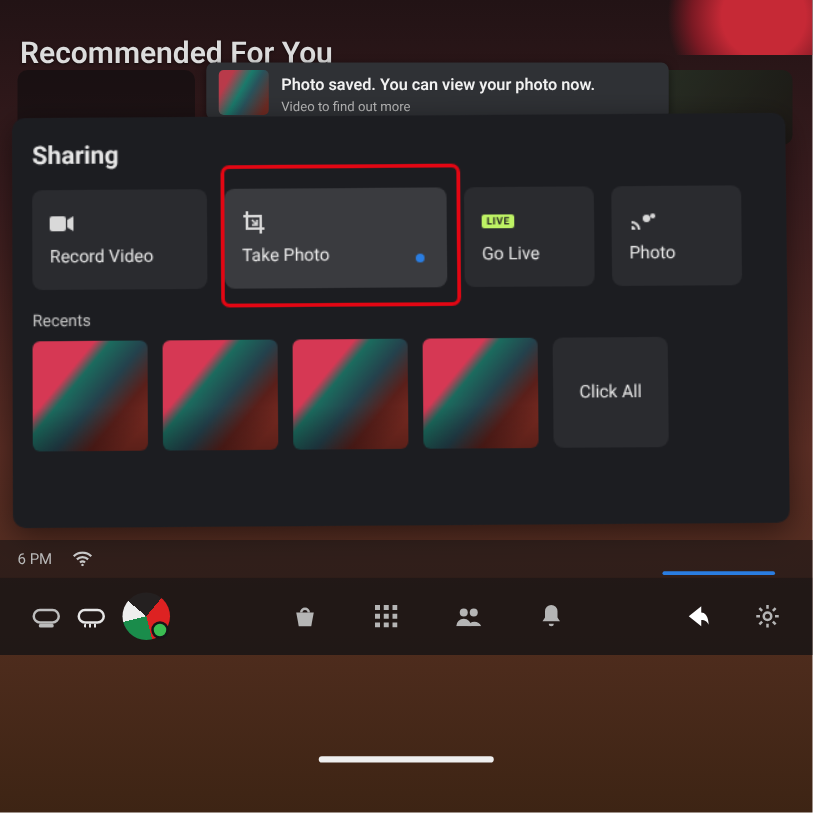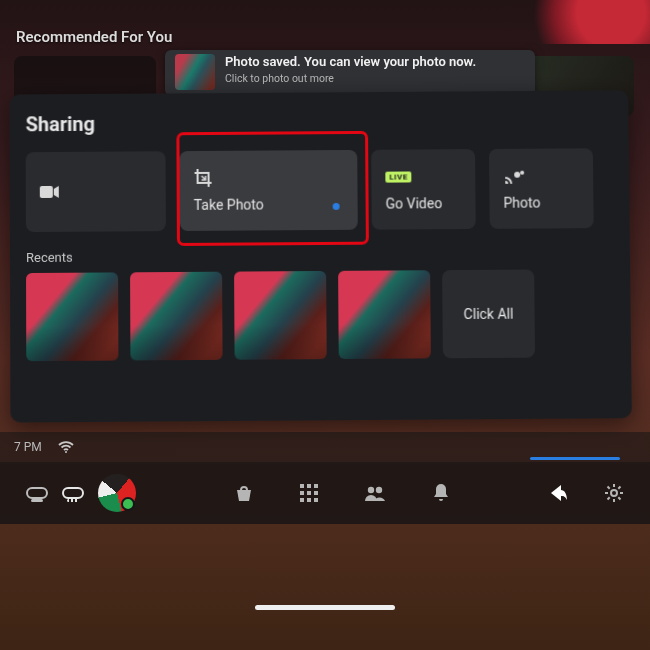--- a/index.html
+++ b/index.html
@@ -2,27 +2,27 @@
 <html><head>
 <meta charset="utf-8">
 <style>
   *{box-sizing:border-box;margin:0;padding:0;font-family:-apple-system,BlinkMacSystemFont,"Segoe UI",Roboto,Helvetica,Arial,sans-serif}
   body{
     width:650px;height:650px;overflow:hidden;
     background:linear-gradient(180deg,#221315 0%,#3a1c1e 25%,#5b2d24 55%,#4e2c1d 80%,#3d2414 100%);
     color:#e6e6e6;position:relative;
   }
   .rec-label{
-    position:absolute;left:16px;top:28px;font-size:15px;font-weight:600;color:#dcdcdc;
+    position:absolute;left:16px;top:28px;font-size:24px;font-weight:600;color:#dcdcdc;
     text-shadow:0 1px 2px rgba(0,0,0,.6);
   }
   
   .toast{
     position:absolute;left:165px;top:50px;width:370px;height:46px;
-    background:#2f3135;border-radius:6px;display:flex;align-items:flex-start;
+    background:#2f3135;border-radius:6px;display:flex;align-items:flex-end;
     padding:4px 10px;gap:10px;box-shadow:0 2px 8px rgba(0,0,0,.5);
   }
   .toast-thumb{
     width:40px;height:36px;border-radius:4px;
     background:
       linear-gradient(120deg,#b93a4a 20%,#1a7a6b 45%,#29525b 60%,#6e2a22 90%);
   }
   .toast-title{font-size:13px;font-weight:600;color:#f1f1f1;line-height:1.2}
   .toast-sub{font-size:10.5px;color:#b8b8b8;margin-top:2px}
   
@@ -112,55 +112,56 @@
   <div class="bg-tile"></div>
   <div class="bg-tile b"></div>
   <div class="bg-tile"></div>
   <div class="bg-tile c"></div>
 </div>
 
 <div class="toast">
   <div class="toast-thumb"></div>
   <div>
     <div class="toast-title">Photo saved. You can view your photo now.</div>
-    <div class="toast-sub">Click to photo out more</div>
+    <div class="toast-sub">Video to find out more</div>
   </div>
 </div>
 
 <div class="panel">
   <h2>Sharing</h2>
 
   <div class="cards">
 
     <div class="card c1">
       <span class="ico">
         <svg width="20" height="14" viewBox="0 0 20 14">
             <rect x="0" y="1" width="13" height="12" rx="2" fill="#d9d9d9"></rect>
             <path d="M14 4 L19 1 L19 13 L14 10 Z" fill="#d9d9d9"></path>
           </svg>
       </span>
+      <span>Record Video</span>
     </div>
 
     <div class="card c2">
       <span class="ico">
         <svg width="20" height="20" viewBox="0 0 20 20" fill="none" stroke="#d9d9d9" stroke-width="2">
           <path d="M4 1 V15 H18"></path>
             <path d="M1 5 H15 V19"></path>
             <path d="M8 8 L12 12 M12 8 L12 12 L8 12" stroke-width="1.5"></path>
         </svg>
       </span>
       <span>Take Photo</span>
       <span class="bluedot"></span>
     </div>
 
     <div class="card c3">
       <span class="ico">
         <span class="live-badge">LIVE</span>
       </span>
-      <span>Go Video</span>
+      <span>Go Live</span>
     </div>
 
     <div class="card c4">
       <span class="ico">
         <svg width="22" height="16" viewBox="0 0 22 16" fill="#d9d9d9">
           <path d="M2 13 A3 3 0 0 1 5 16 L2 16 Z"></path>
           <path d="M2 9 A7 7 0 0 1 9 16 L7 16 A5 5 0 0 0 2 11 Z"></path>
           <circle cx="14" cy="7" r="3"></circle>
             <circle cx="19" cy="5" r="2"></circle>
         </svg>
@@ -177,21 +178,21 @@
     <div class="thumb"></div>
     <div class="thumb"></div>
     <div class="thumb"></div>
     <div class="viewall">
       <span>Click All</span>
     </div>
   </div>
 </div>
 
 <div class="statusbar">
-  <span>7 PM</span>
+  <span>6 PM</span>
   <span>
     <svg width="16" height="12" viewBox="0 0 16 12" fill="none" stroke="#c8c8c8" stroke-width="1.8">
       <path d="M1 4 A10 10 0 0 1 15 4"></path>
         <path d="M3.5 6.5 A6.5 6.5 0 0 1 12.5 6.5"></path>
         <path d="M6 9 A3 3 0 0 1 10 9"></path>
         <circle cx="8" cy="11" r="1" fill="#c8c8c8" stroke="none"></circle>
     </svg>
   </span>
   <div class="spacer"></div>
   <div class="blueline"></div>

